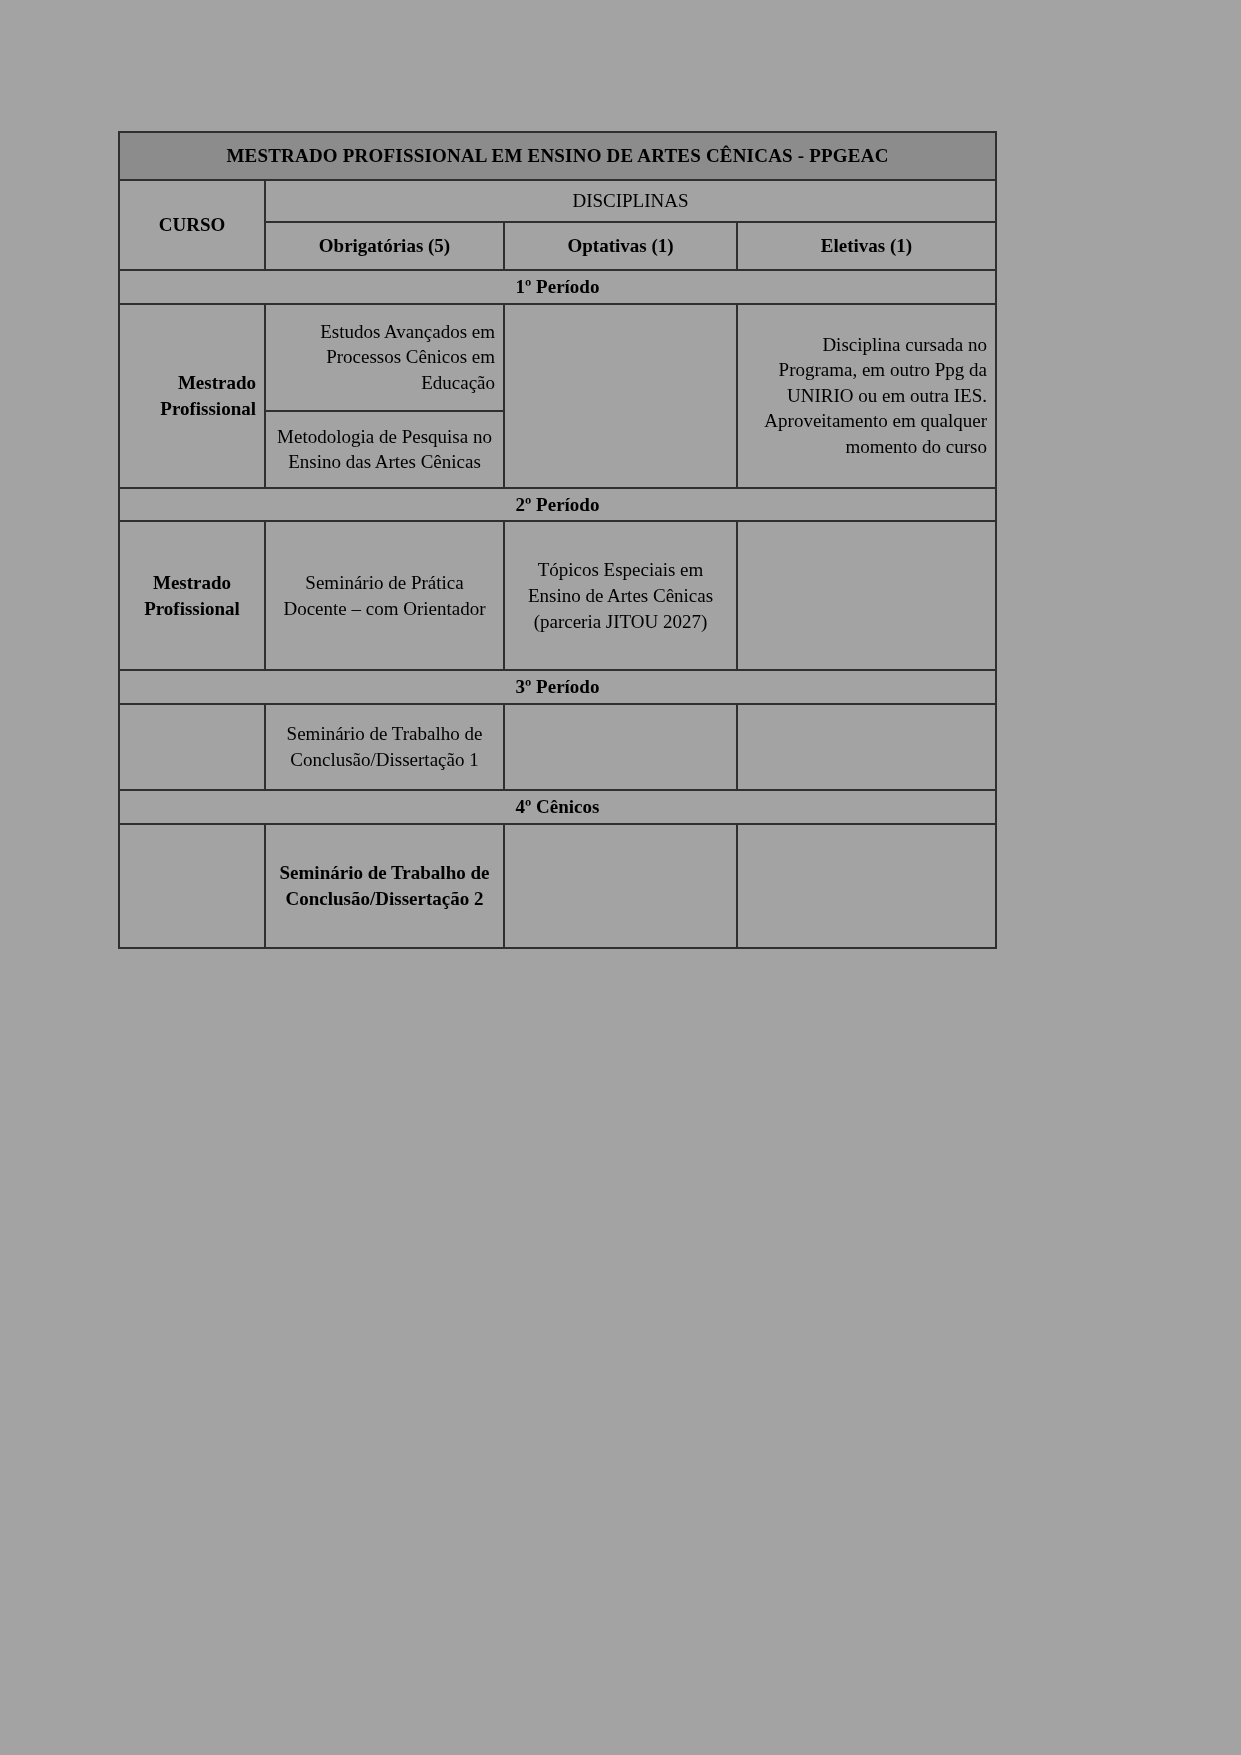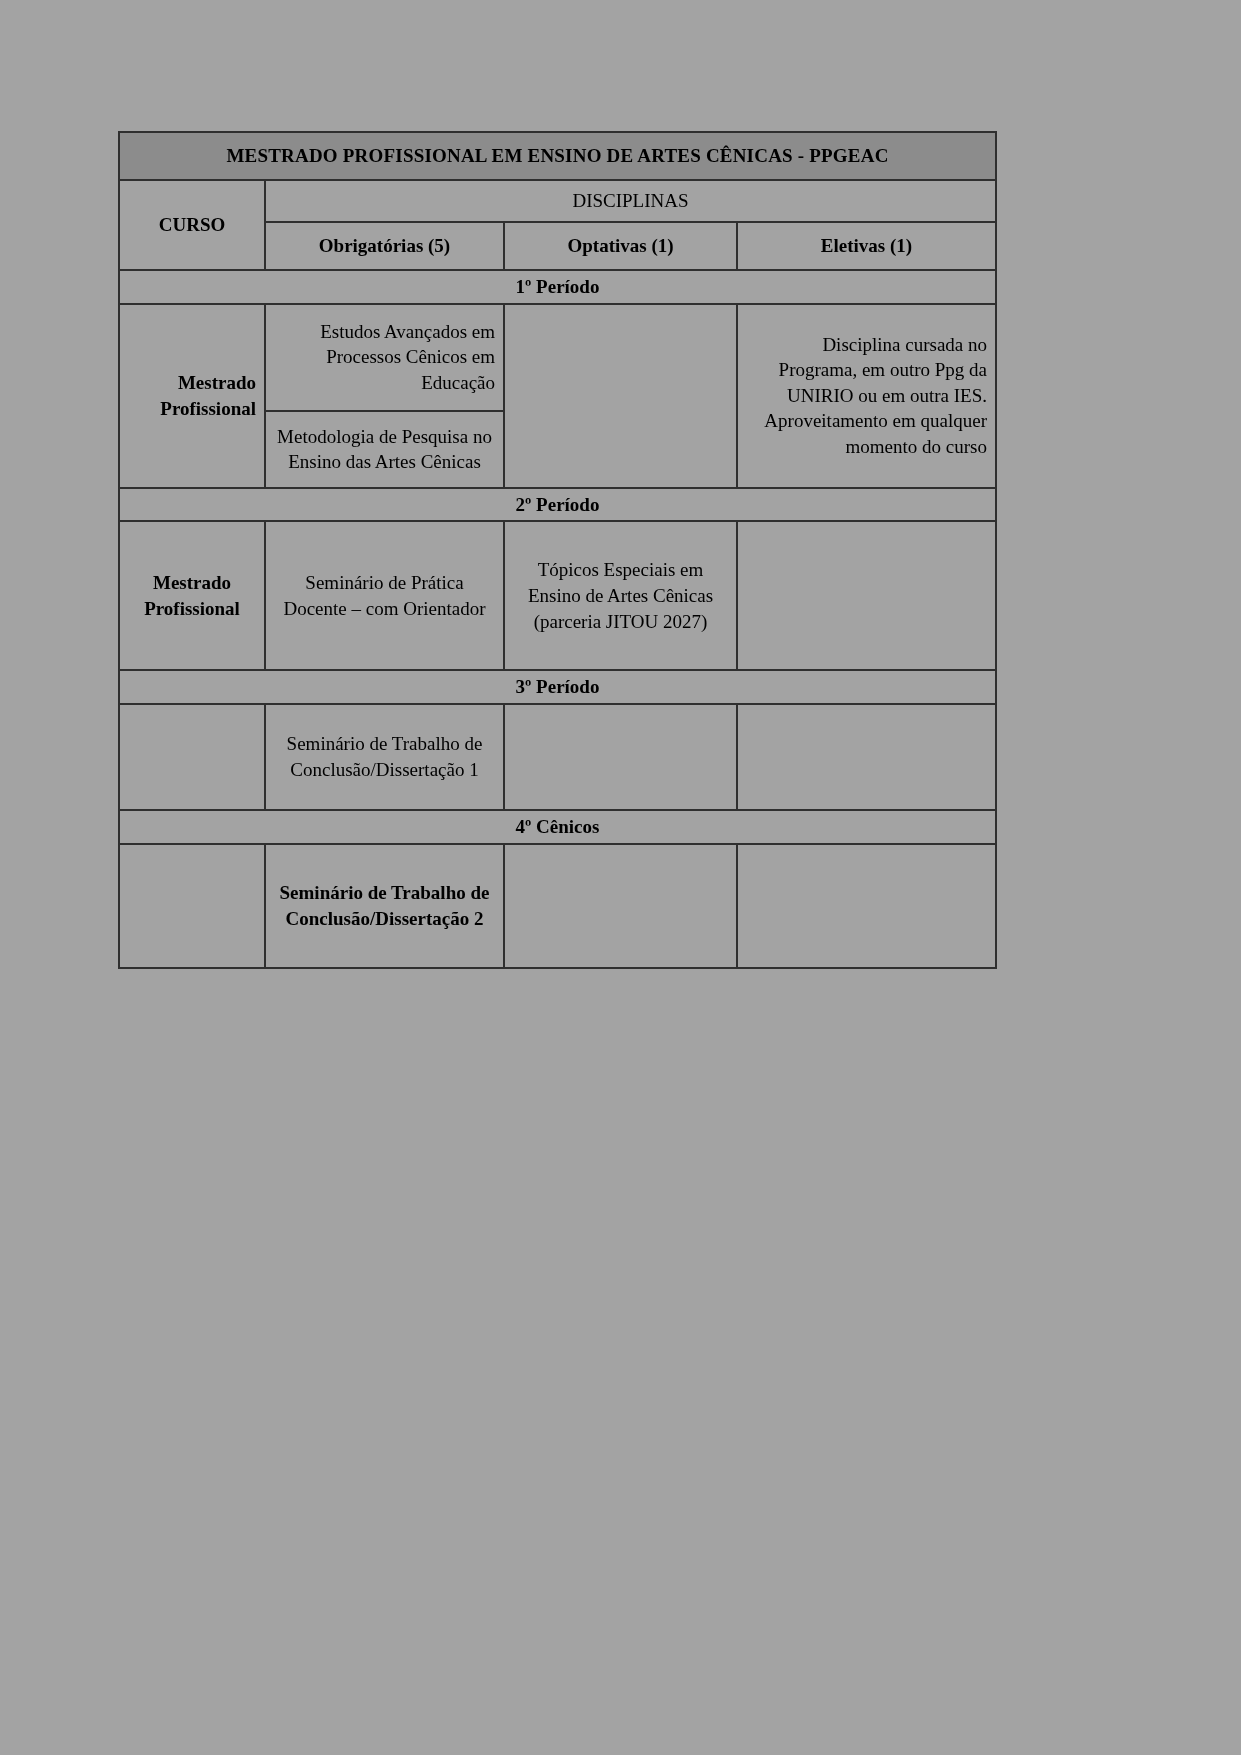--- a/index.html
+++ b/index.html
@@ -49,21 +49,21 @@
   td.period-cell { font-weight: bold; margin-top: 44px; }
 
   
   tr.r-title   td { height: 48px; }
   tr.r-head1   td { height: 42px; }
   tr.r-head2   td { height: 48px; border-radius: 20px; }
   tr.r-period  td { height: 31px; }
   tr.r-p1a     td { height: 107px; text-align: right; }
   tr.r-p1b     td { height: 77px; margin-left: 25px; }
   tr.r-p2      td { height: 149px; }
-  tr.r-p3      td { height: 106px; }
+  tr.r-p3      td { height: 86px; }
   tr.r-p4      td { height: 124px; font-weight: bold; }
 </style>
 </head>
 <body>
 
 <div class="page">
   <table class="curriculum">
     <colgroup>
       <col class="col-curso">
       <col class="col-obrig">

